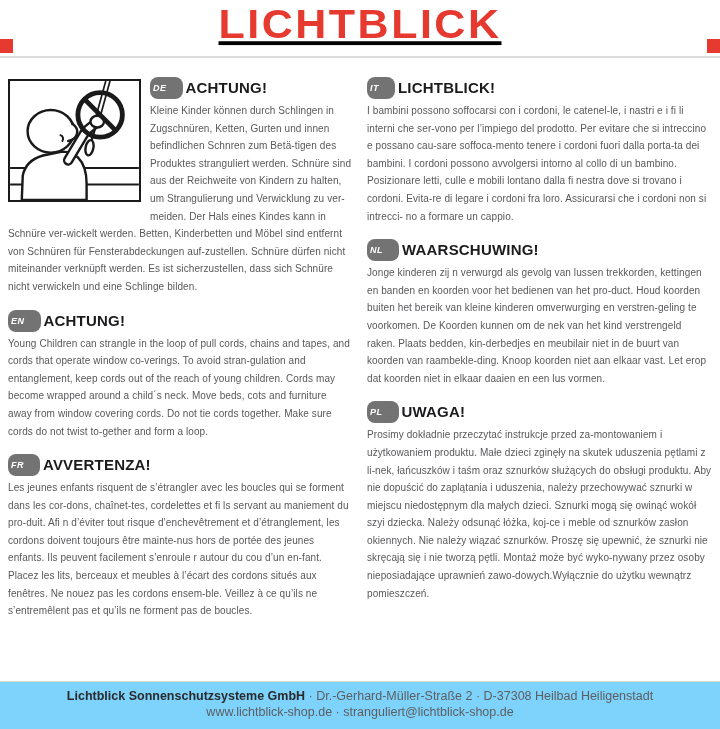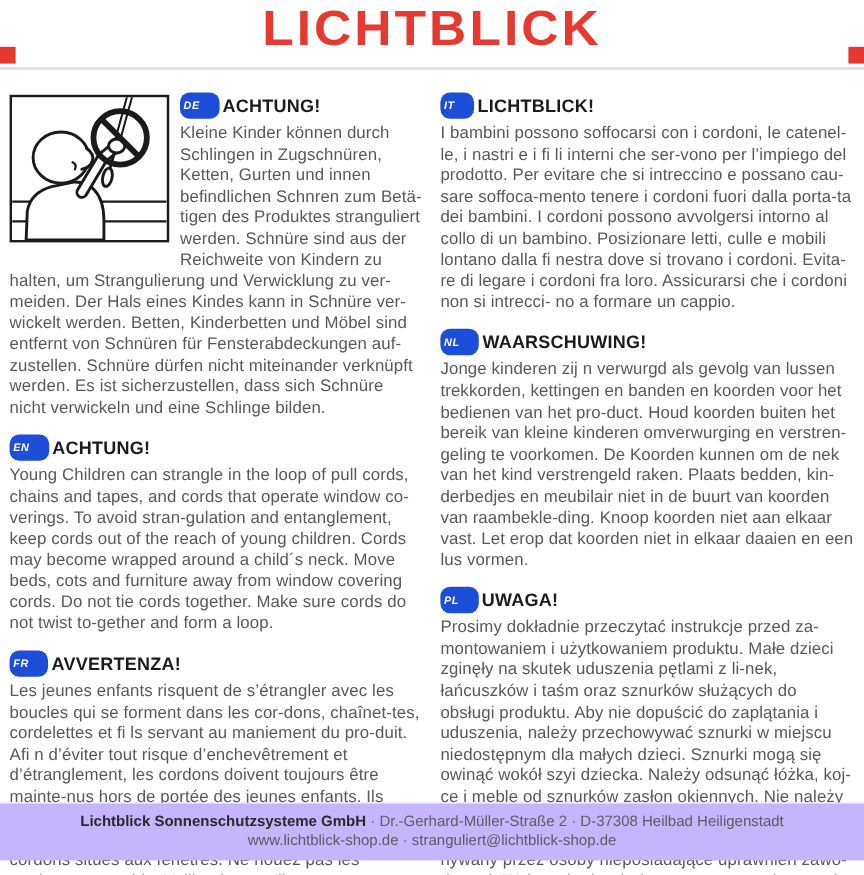--- a/index.html
+++ b/index.html
@@ -8,21 +8,21 @@
 
   .page {
     position: relative;
     width: 720px;
     height: 729px;
     background: #ffffff;
     overflow: hidden;
   }
 
   
-  .header { position: relative; height: 57px; }
+  .header { position: relative; height: 57px; text-decoration: underline; }
   .logo {
     text-align: center;
     font-size: 43px;
     font-weight: bold;
     letter-spacing: 2.5px;
     line-height: 1;
     padding-top: 3px;
     color: #e6392f;
     transform: scaleY(0.96);
   }
@@ -57,57 +57,57 @@
     font-weight: bold;
     color: #1b1b1d;
     letter-spacing: 0.2px;
     margin-bottom: 3px;
     line-height: 18px;
   }
   .badge {
     display: inline-block;
     min-width: 23px;
     text-align: center;
-    background: #1d4ed8;
+    background: #737373;
     color: #ffffff;
     font-size: 9px;
     font-weight: bold;
     font-style: italic;
     letter-spacing: 0.5px;
     border-radius: 8px;
     padding: 2px 16px 2px 3px;
     vertical-align: 2px;
     margin-right: 3px;
   }
   .sec-body {
-    font-size: 14px;
+    font-size: 10px;
     line-height: 17.6px;
     color: #58585b;
     letter-spacing: 0.1px;
   }
 
   
   .illustration {
     float: left;
     width: 133px;
     height: 123px;
     border: 2.5px solid #1a1a1a;
     margin: 2px 9px 6px 0;
     background: #ffffff;
   }
   .illustration svg { display: block; width: 100%; height: 100%; }
 
   
   .footer {
     position: absolute;
-    bottom: 12px; left: 0; right: 0;
+    bottom: 0; left: 0; right: 0;
     border-top: 1.5px solid #dcdcdc;
     text-align: center;
     padding: 6px 0 9px 0;
-    background: #c4b5fd;
+    background: #7dd3fc;
   }
   .footer p { font-size: 12.5px; line-height: 16px; color: #5d5d60; }
   .footer strong { color: #2a2a2c; }
 </style>
 </head>
 <body>
 
 <div class="page">
 
   <div class="header">

